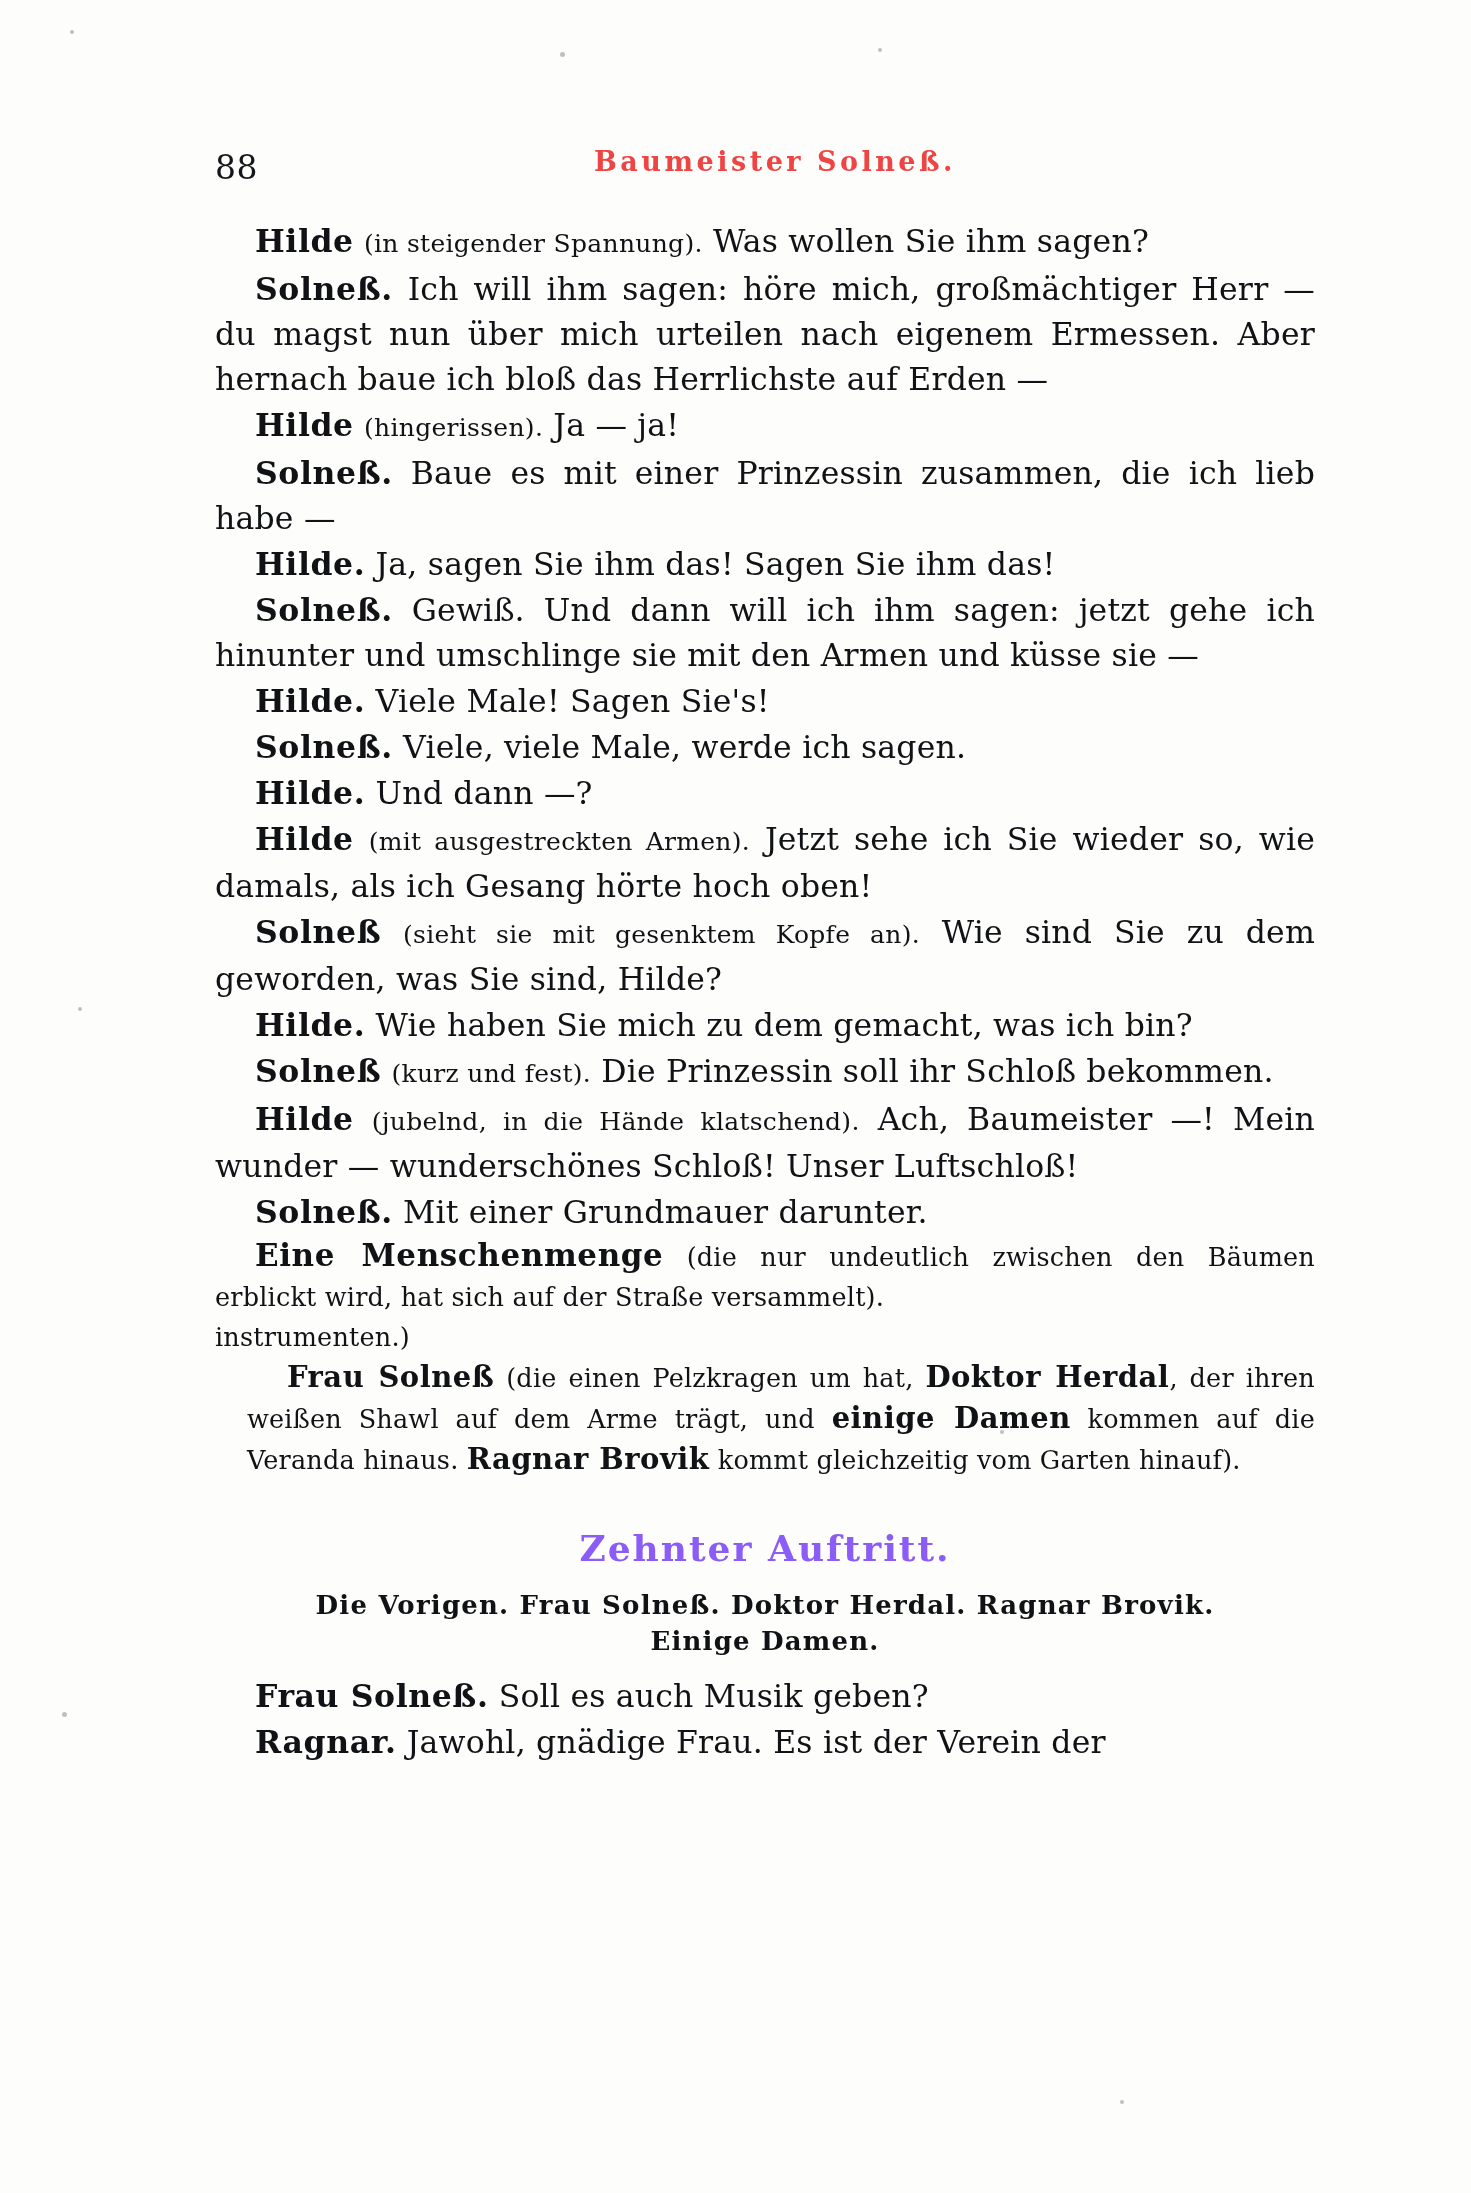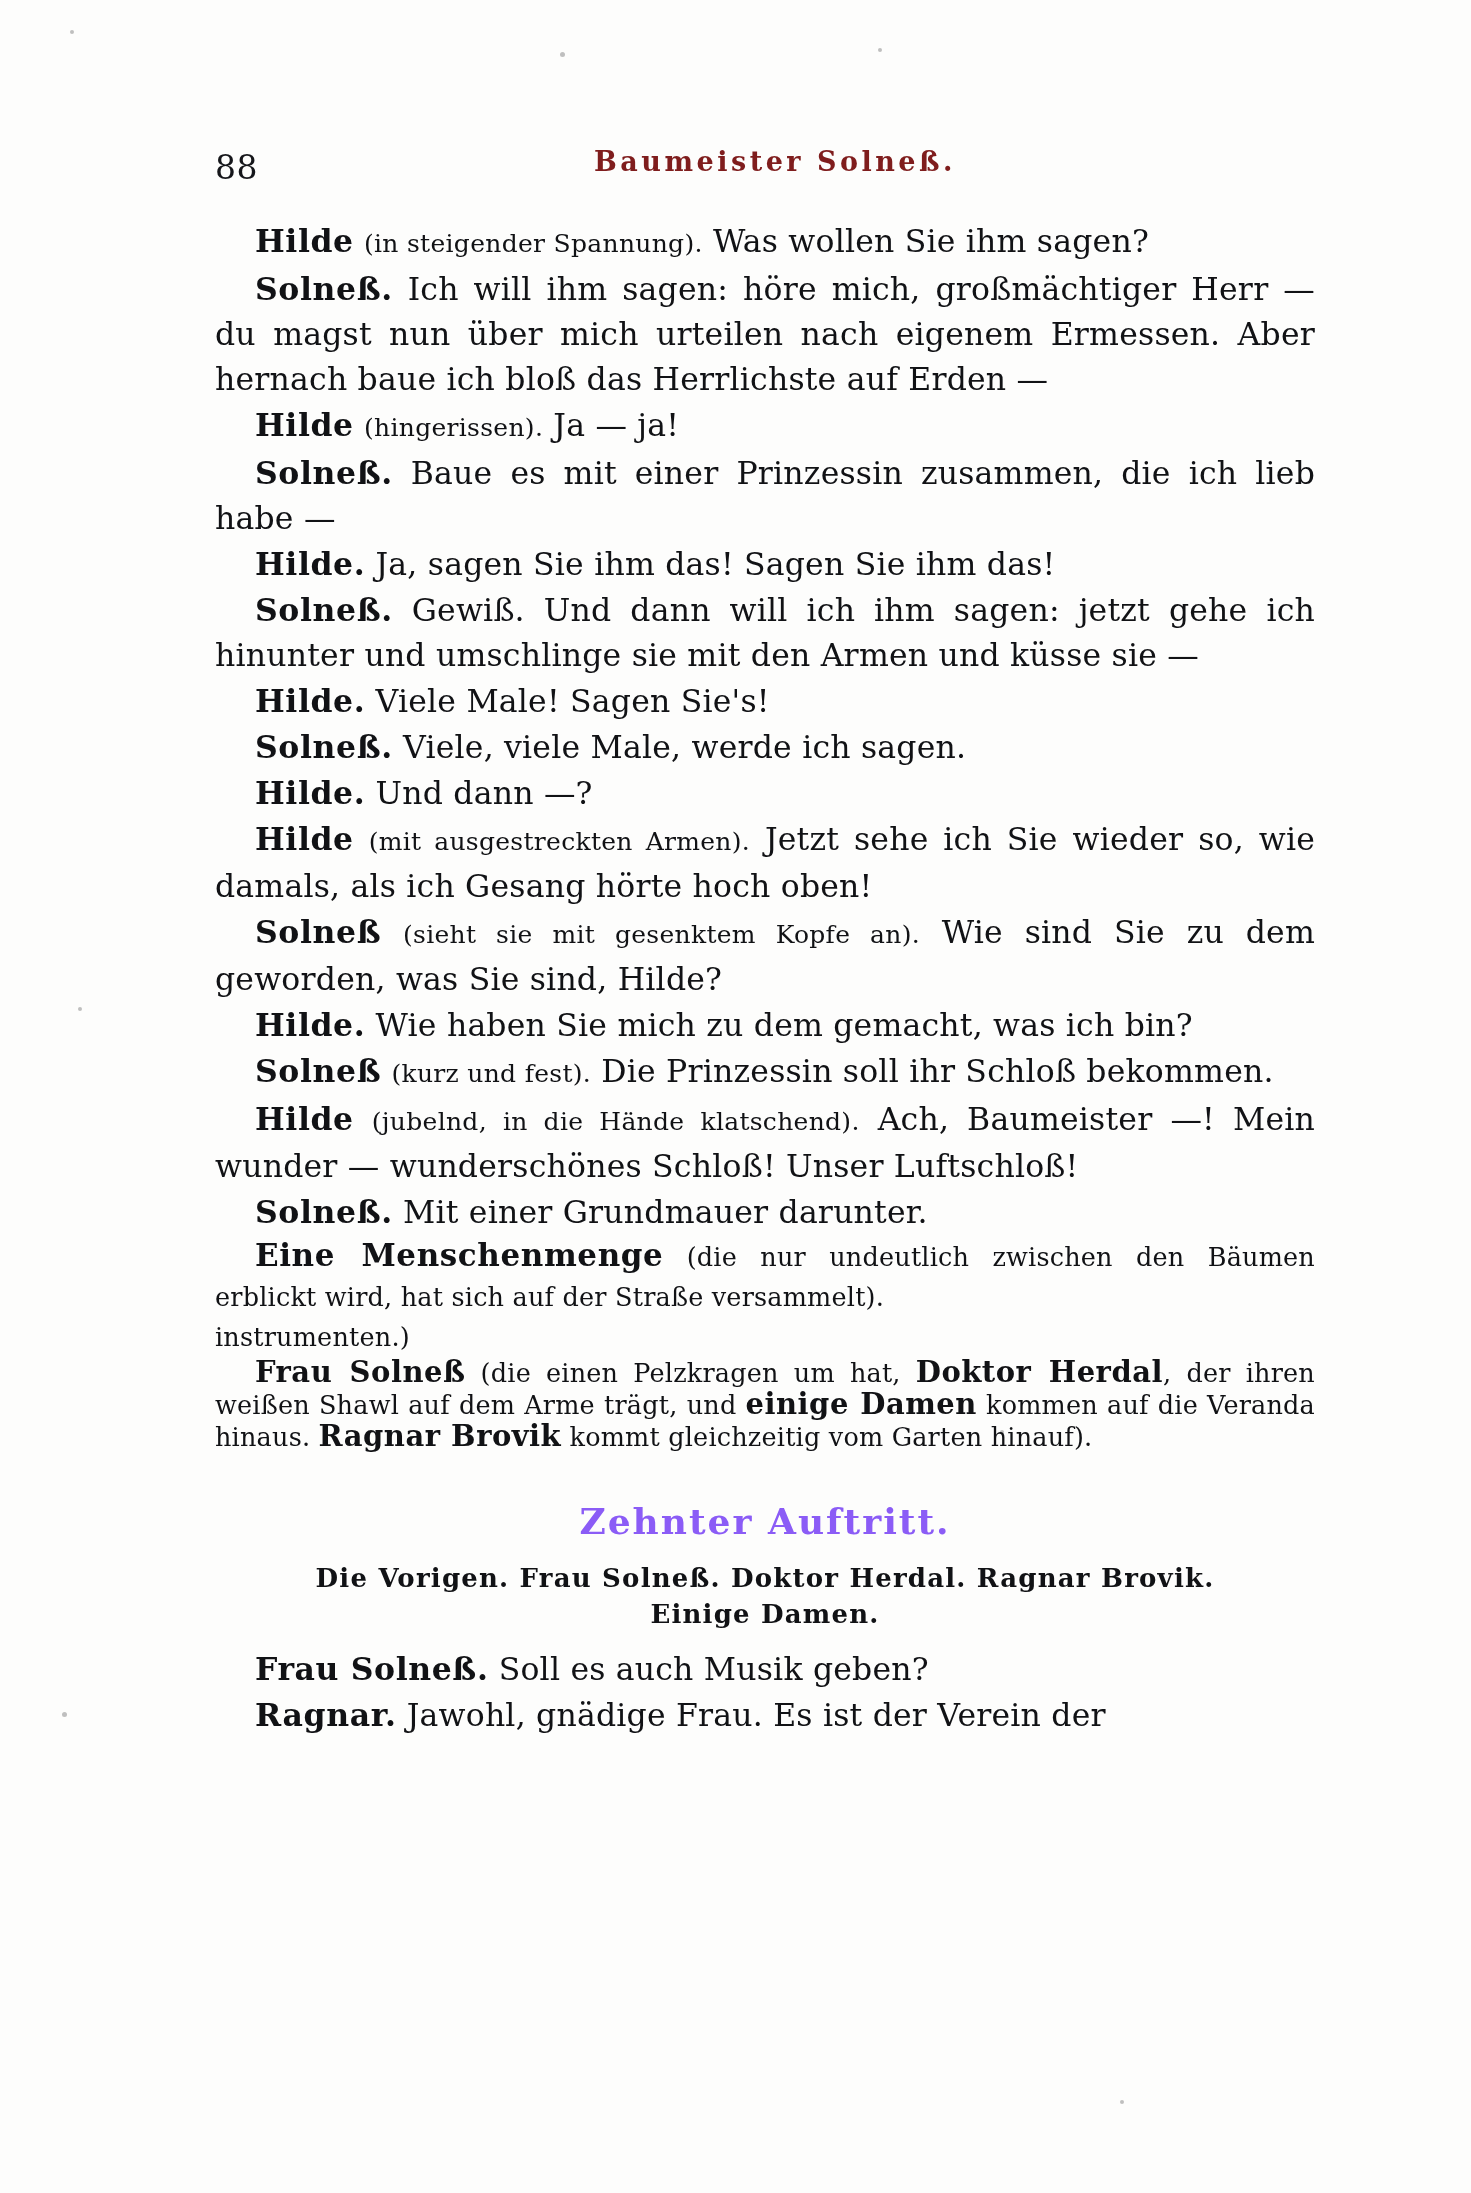--- a/index.html
+++ b/index.html
@@ -52,21 +52,21 @@
   }
   .runtitle {
     position: absolute;
     left: 0; right: 0;
     top: 6px;
     text-align: center;
     font-family: "DejaVu Serif", serif;
     font-size: 27px;
     font-weight: 700;
     letter-spacing: 3.5px;
-    color: #7f1d1d;
+    color: #ef4444;
     padding-left: 20px;
   }
   
   .body {
     font-family: "DejaVu Serif", serif;
     font-size: 31.5px;
     line-height: 45px;
     text-align: justify;
     text-justify: inter-word;
     color: #111215;
@@ -97,22 +97,23 @@
   .crowd-lead {
     font-size: 31px;
     font-weight: 700;
     letter-spacing: 0.6px;
   }
   .center {
     text-indent: 0;
   }
   .frau-block {
     font-size: 25.5px;
-    line-height: 31px;
+    line-height: 40px;
     text-align: justify;
+    margin-left: 32px;
   }
   .nm {
     font-weight: 700;
     font-size: 29px;
     letter-spacing: 0.5px;
   }
   
   .scene {
     margin-top: 46px;
     text-align: center;

